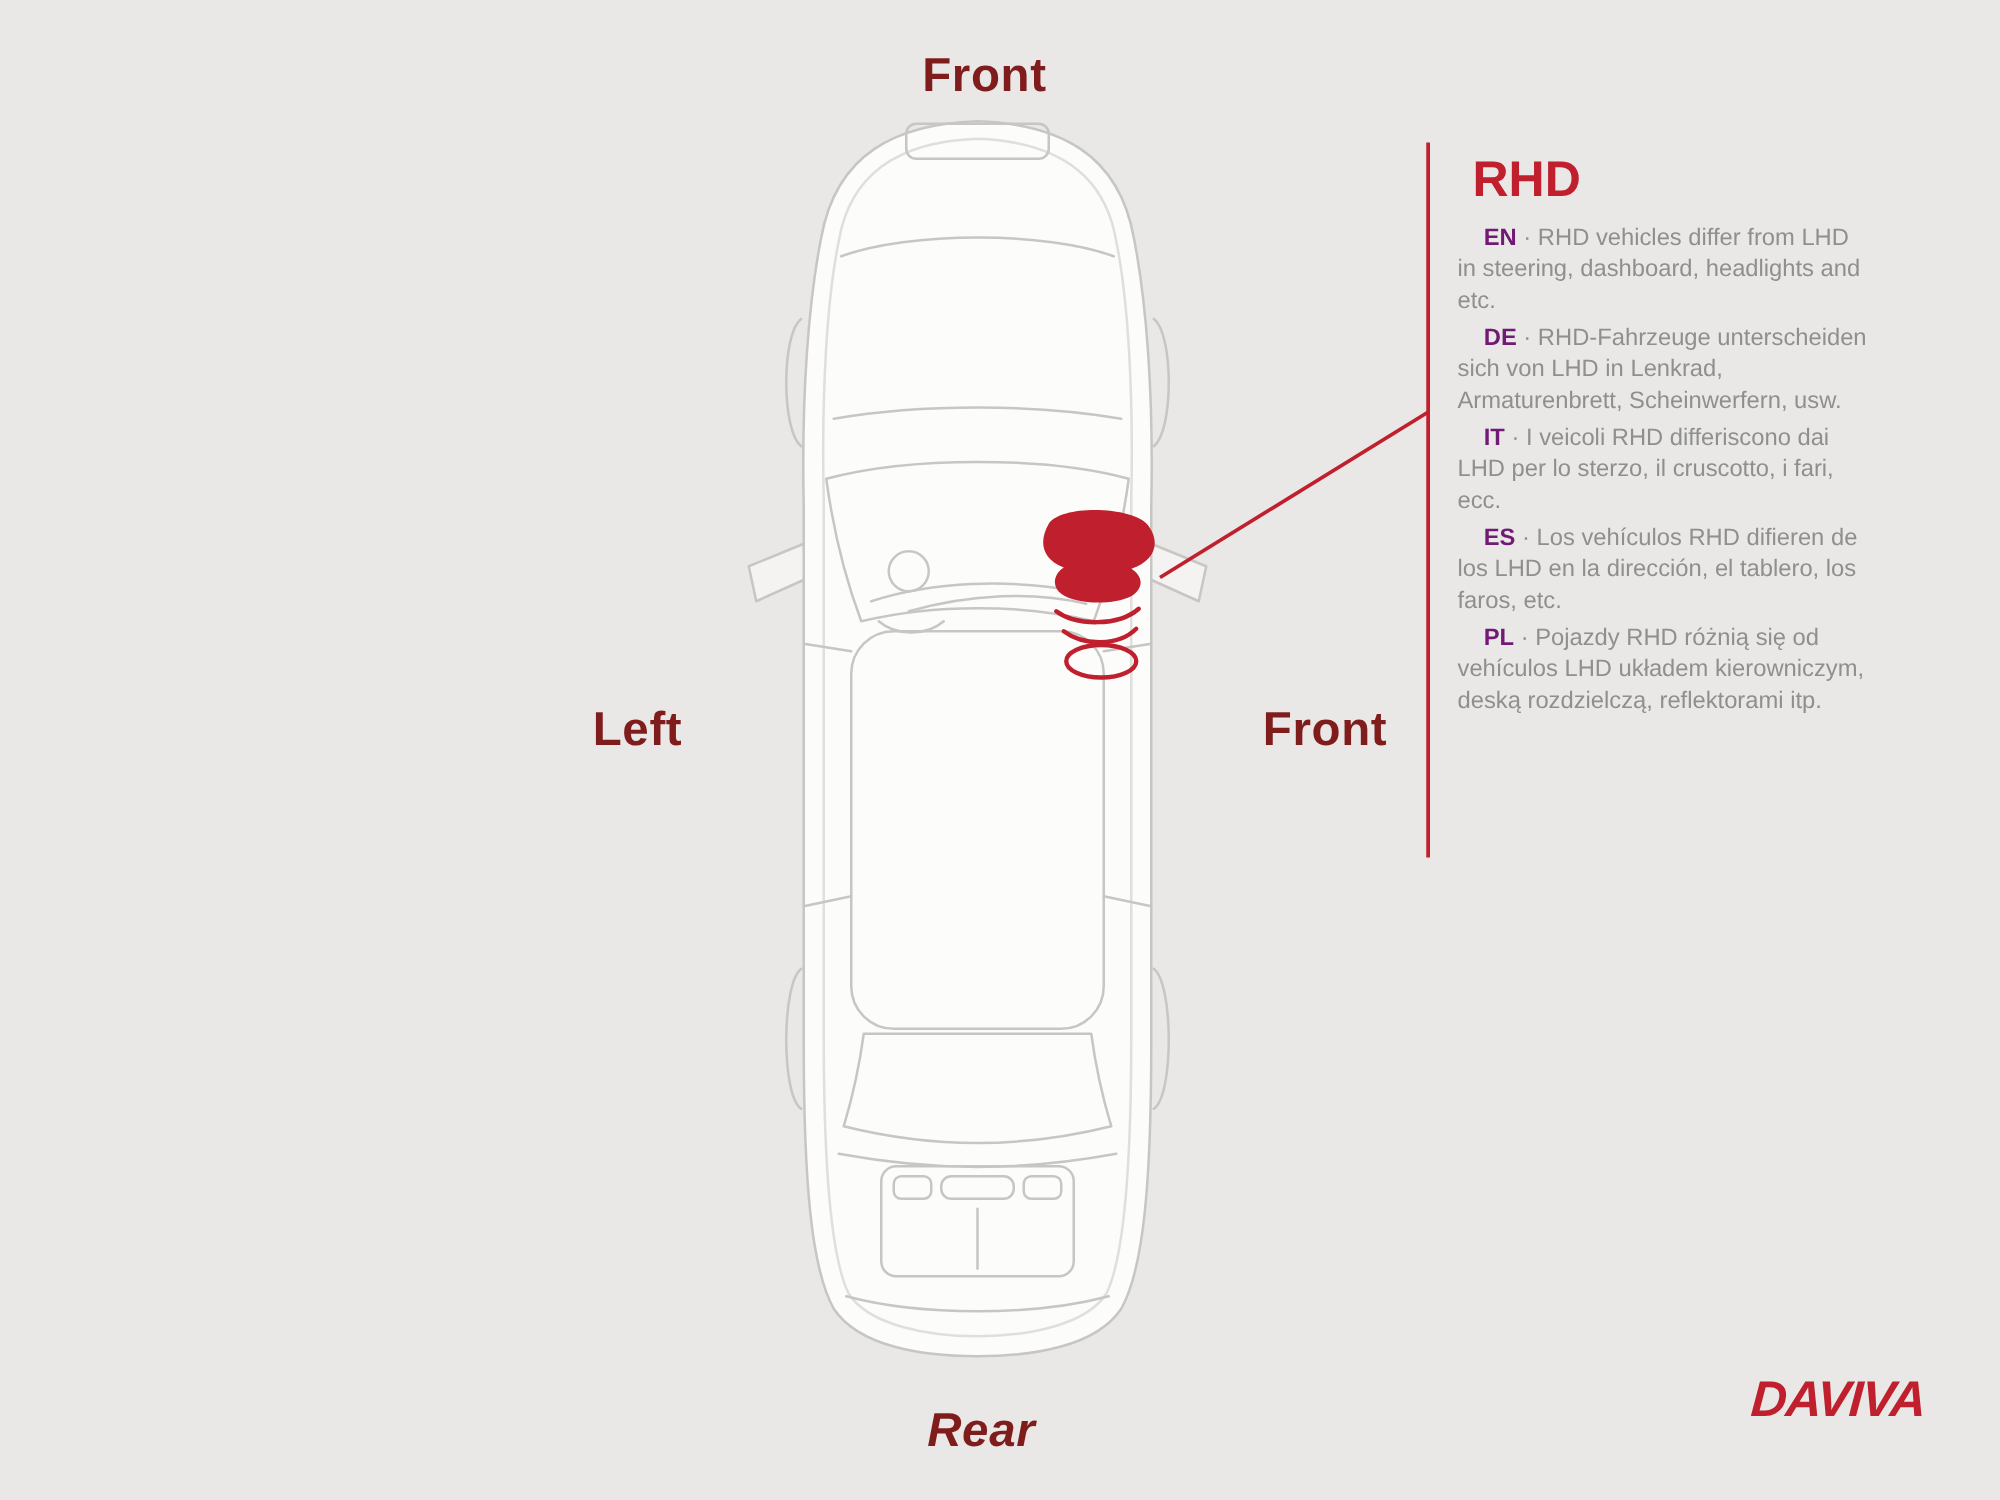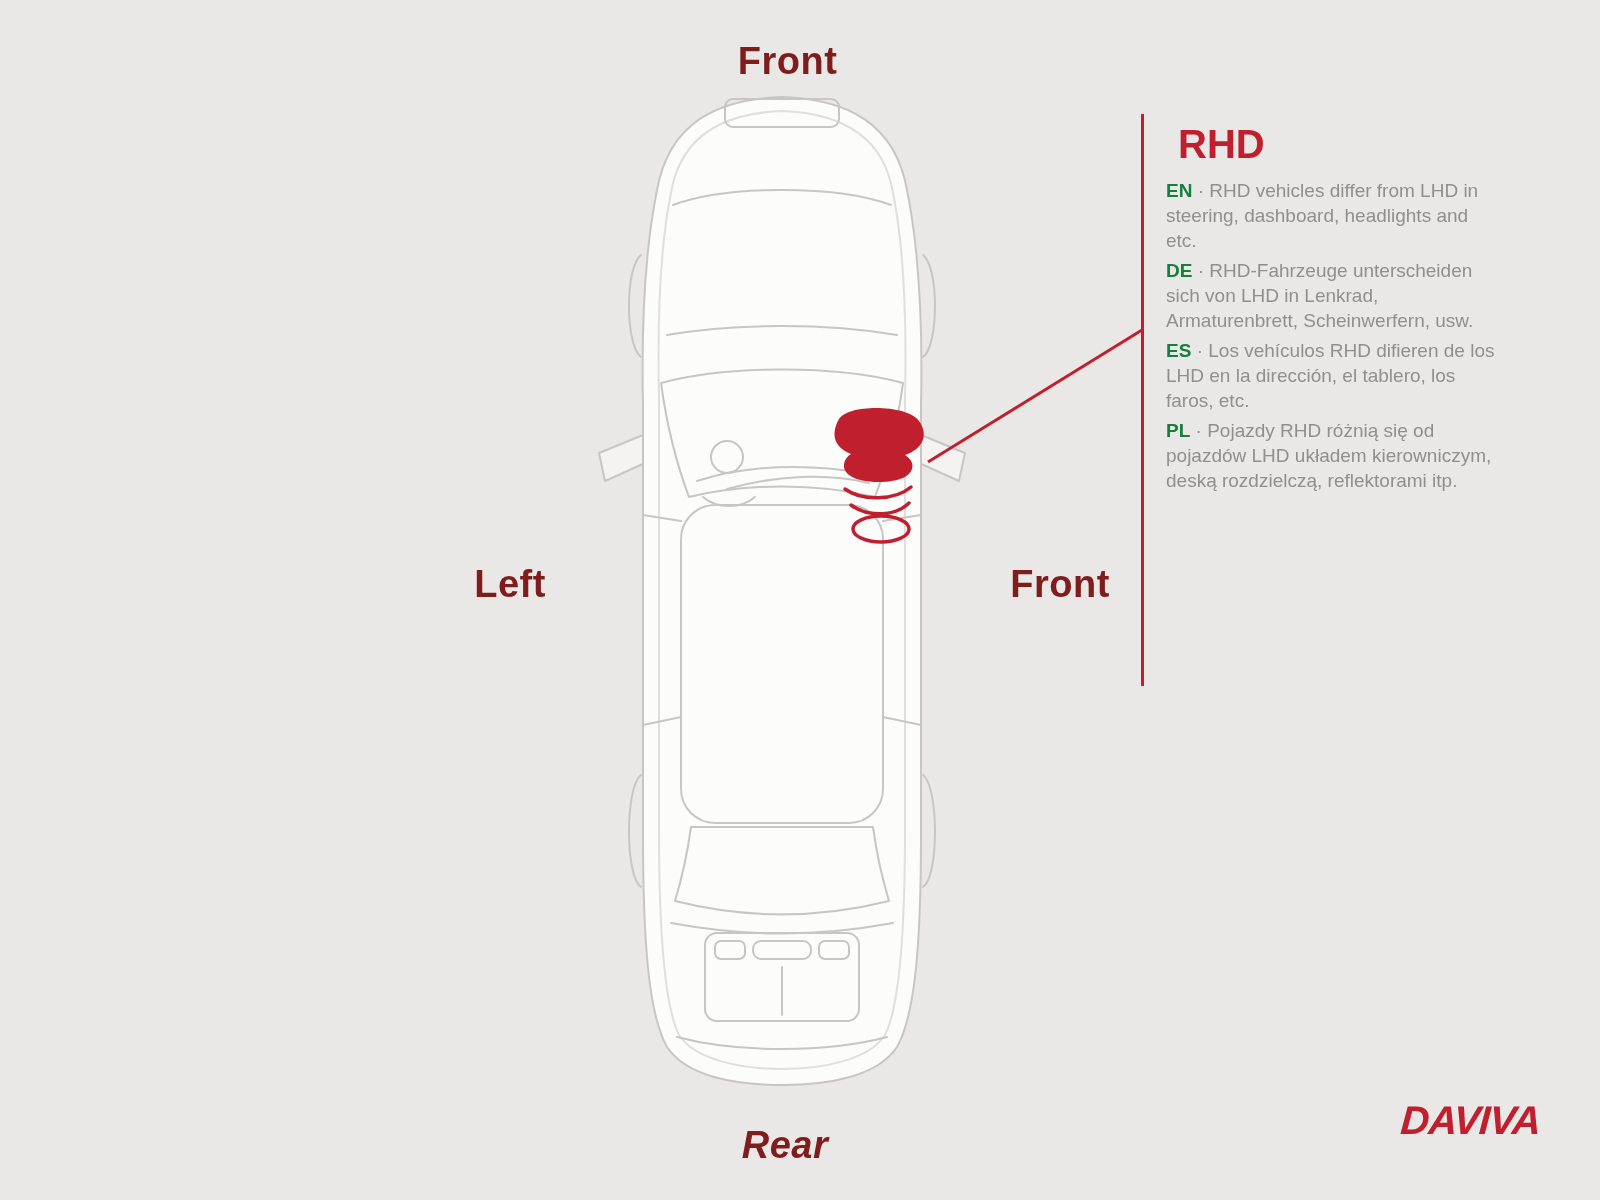--- a/index.html
+++ b/index.html
@@ -63,21 +63,22 @@
     margin:0 0 13px 0;
   }
   .entry{
     font-size:19px;
     line-height:25px;
     color:#8f8f8d;
     margin:0 0 5px 0;
   }
   .entry .code{
     font-weight:700;
-    color:#15803d;
+    color:#701a75;
+    margin-left:21px;
   }
   .logo{
     position:absolute;
     left:1360px;top:1098px;
     width:180px;
     text-align:right;
     font-size:40px;
     font-weight:800;
     font-style:italic;
     letter-spacing:-1px;
@@ -154,19 +155,20 @@
     <line x1="928" y1="462" x2="1142" y2="330" stroke="#c0202e" stroke-width="3"></line>
   </svg>
 
   <div class="panel-bar"></div>
 
   <div class="panel">
     <div class="panel-title">RHD</div>
 
     <p class="entry"><span class="code">EN</span> <span>· RHD vehicles differ from LHD in steering, dashboard, headlights and etc.</span></p>
     <p class="entry"><span class="code">DE</span> <span>· RHD-Fahrzeuge unterscheiden sich von LHD in Lenkrad, Armaturenbrett, Scheinwerfern, usw.</span></p>
+    <p class="entry"><span class="code">IT</span> <span>· I veicoli RHD differiscono dai LHD per lo sterzo, il cruscotto, i fari, ecc.</span></p>
     <p class="entry"><span class="code">ES</span> <span>· Los vehículos RHD difieren de los LHD en la dirección, el tablero, los faros, etc.</span></p>
-    <p class="entry"><span class="code">PL</span> <span>· Pojazdy RHD różnią się od pojazdów LHD układem kierowniczym, deską rozdzielczą, reflektorami itp.</span></p>
+    <p class="entry"><span class="code">PL</span> <span>· Pojazdy RHD różnią się od vehículos LHD układem kierowniczym, deską rozdzielczą, reflektorami itp.</span></p>
   </div>
 
   <div class="logo">DAVIVA</div>
 
 </div>
 
 </body></html>

